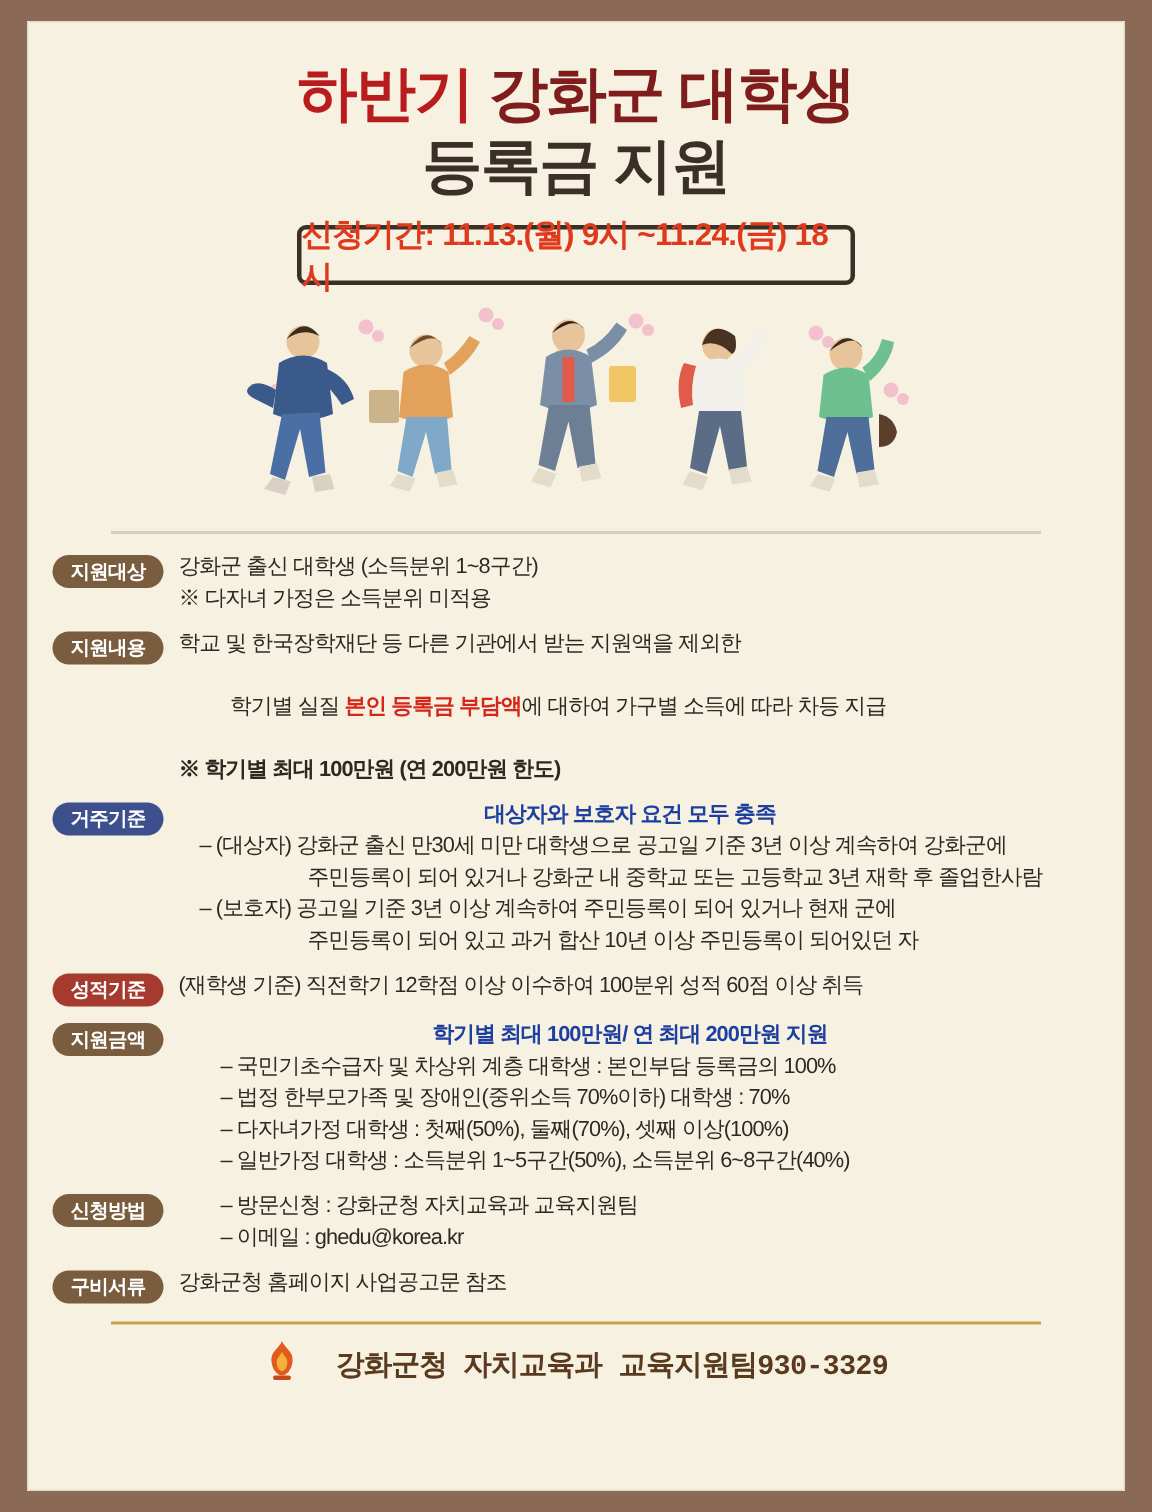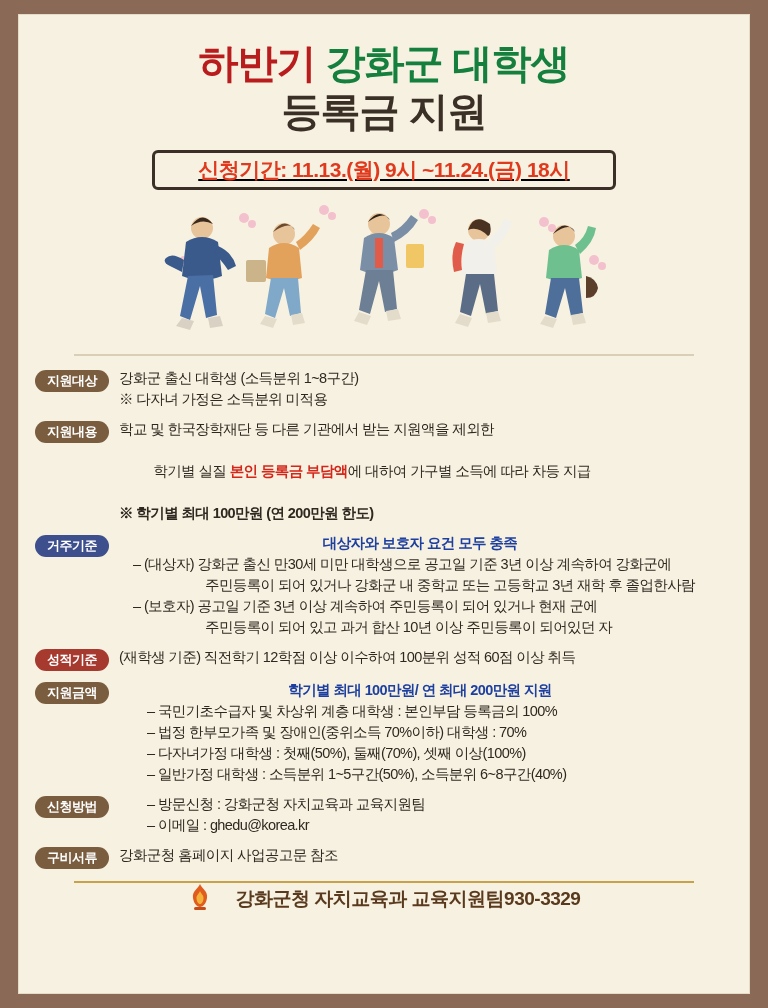--- a/index.html
+++ b/index.html
@@ -17,34 +17,33 @@
     background:#f7f1e1;
     border:1px solid #e4dcc5;
   }
   
   .title-wrap { text-align:center; padding-top:26px; }
   .title-line1 {
     font-size:40px; font-weight:bold; letter-spacing:-1px;
     line-height:1.12;
   }
   .t-orange { color:#b91c1c; }
-  .t-dark { color:#15803d; }
+  .t-dark { color:#7f1d1d; }
   .title-line2 {
     font-size:40px; font-weight:bold; color:#3b3026;
     letter-spacing:-1px; line-height:1.15; margin-top:2px;
   }
   
   .period-box {
     margin:16px auto 0;
-    width:464px; height:40px;
+    width:372px; height:40px;
     border:3px solid #3b3026;
     border-radius:6px;
     display:flex; align-items:center; justify-content:center;
     background:#f7f1e1;
-    text-decoration:underline;
   }
   .period-text {
     font-size:21px; font-weight:bold; color:#e03a1e; letter-spacing:-0.5px;
   }
   
   .illus {
     position:relative;
     width:100%; height:152px;
     margin-top:10px;
   }
@@ -79,21 +78,21 @@
   .hl-red { color:#d4271a; font-weight:bold; }
   .hl-blue { color:#1d3fa0; font-weight:bold;text-align:center; }
   .hl-bold { font-weight:bold; }
   
   .foot-div {
     width:620px; height:2px; background:#c8a24a;
     margin:12px auto 0;
   }
   .footer {
     display:flex; align-items:center; justify-content:center;
-    gap:24px; 
+    gap:24px; margin-top:10px;font-family:Liberation Mono, monospace;
   }
   .footer-text {
     font-size:19px; font-weight:bold; color:#5a3a1e; letter-spacing:-0.5px;
   }
 </style>
 </head>
 <body>
 
 <div class="poster">
 

